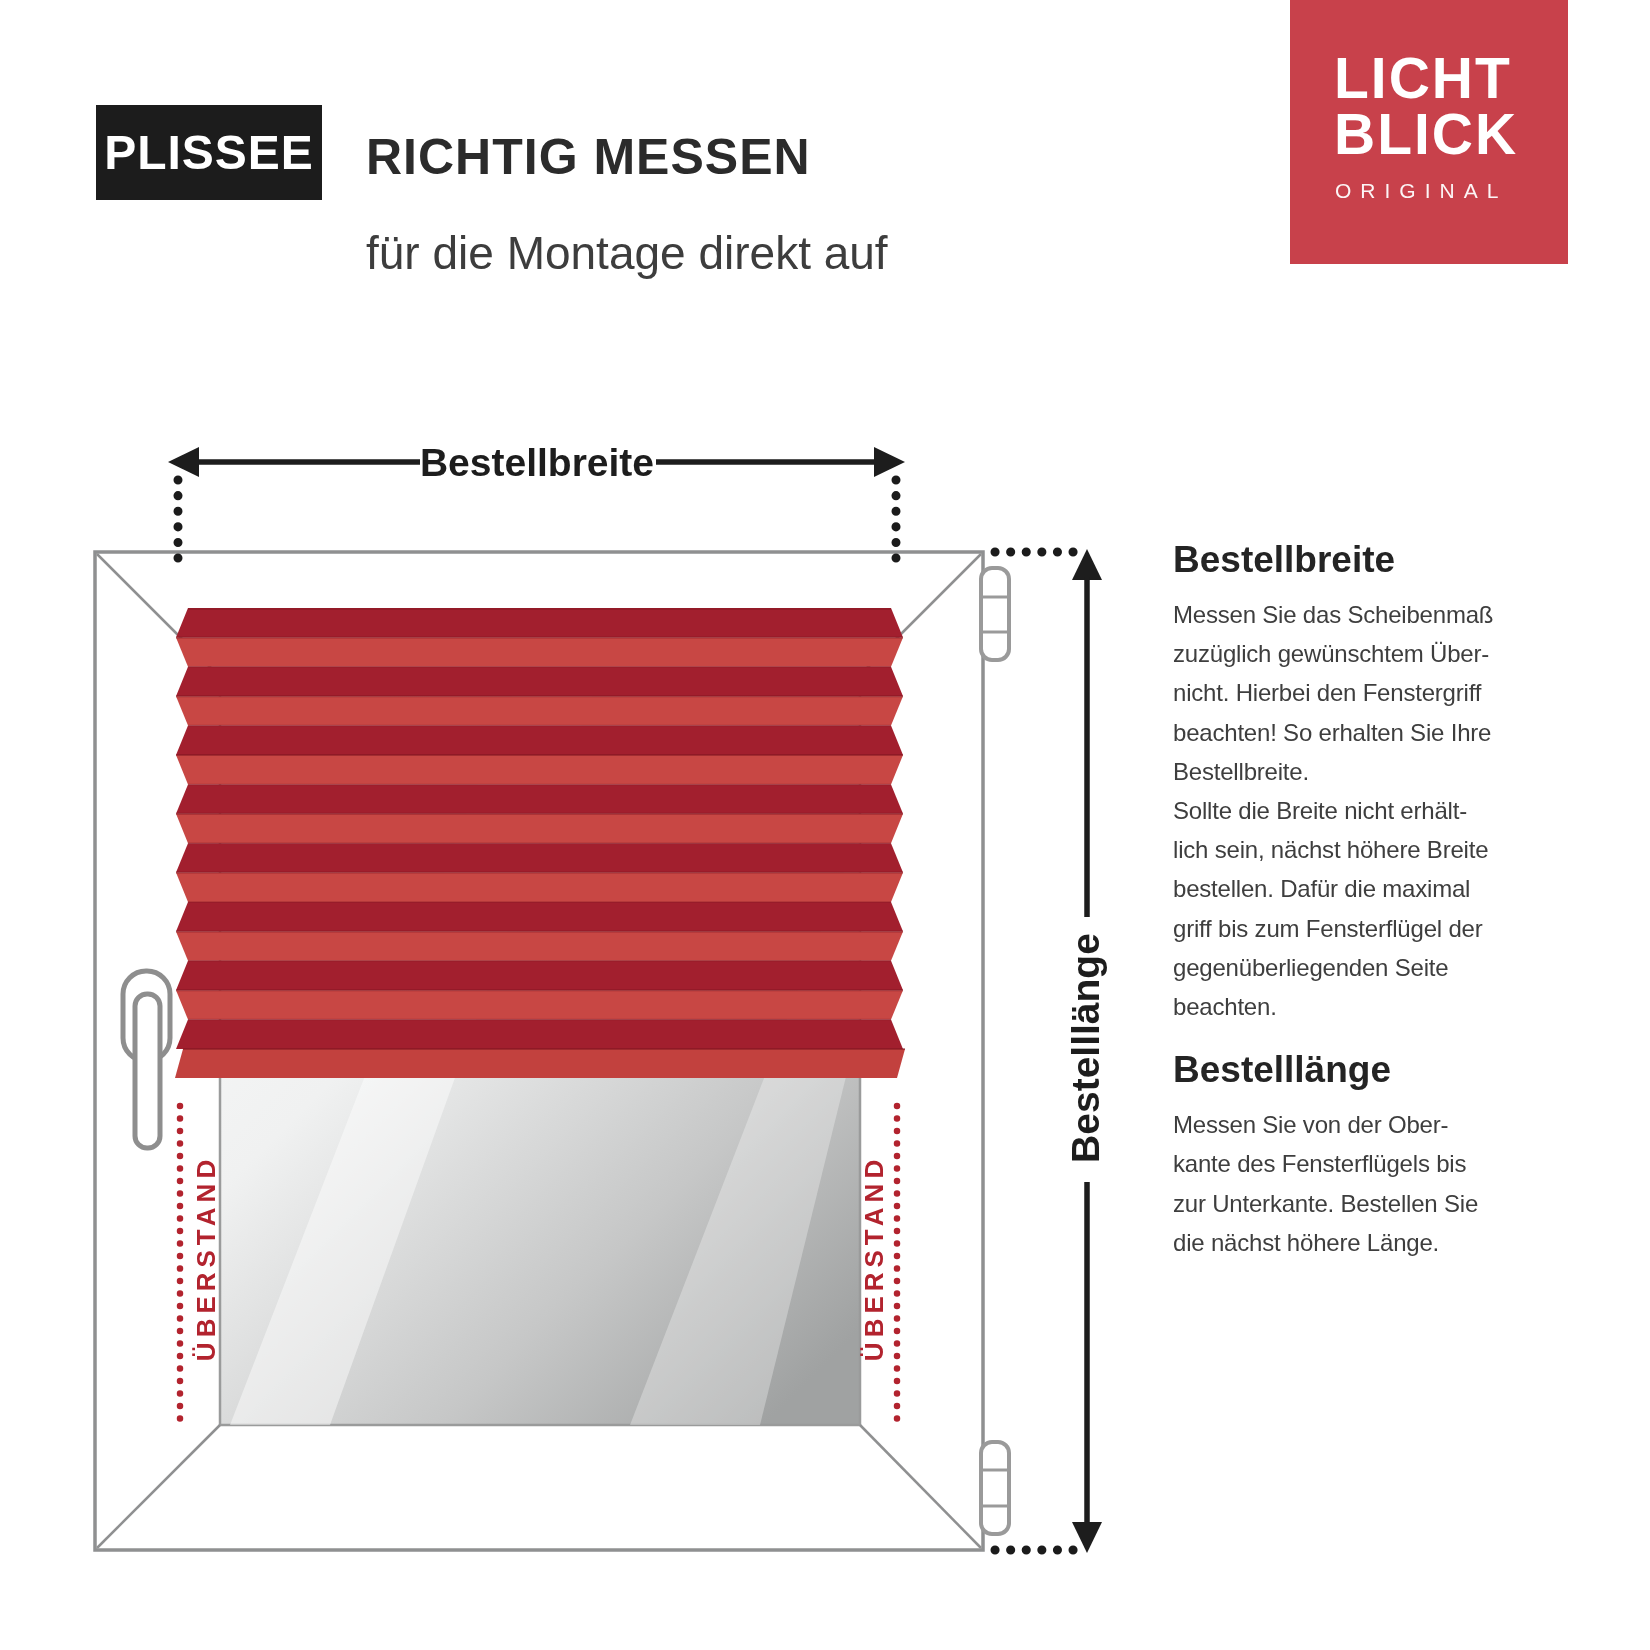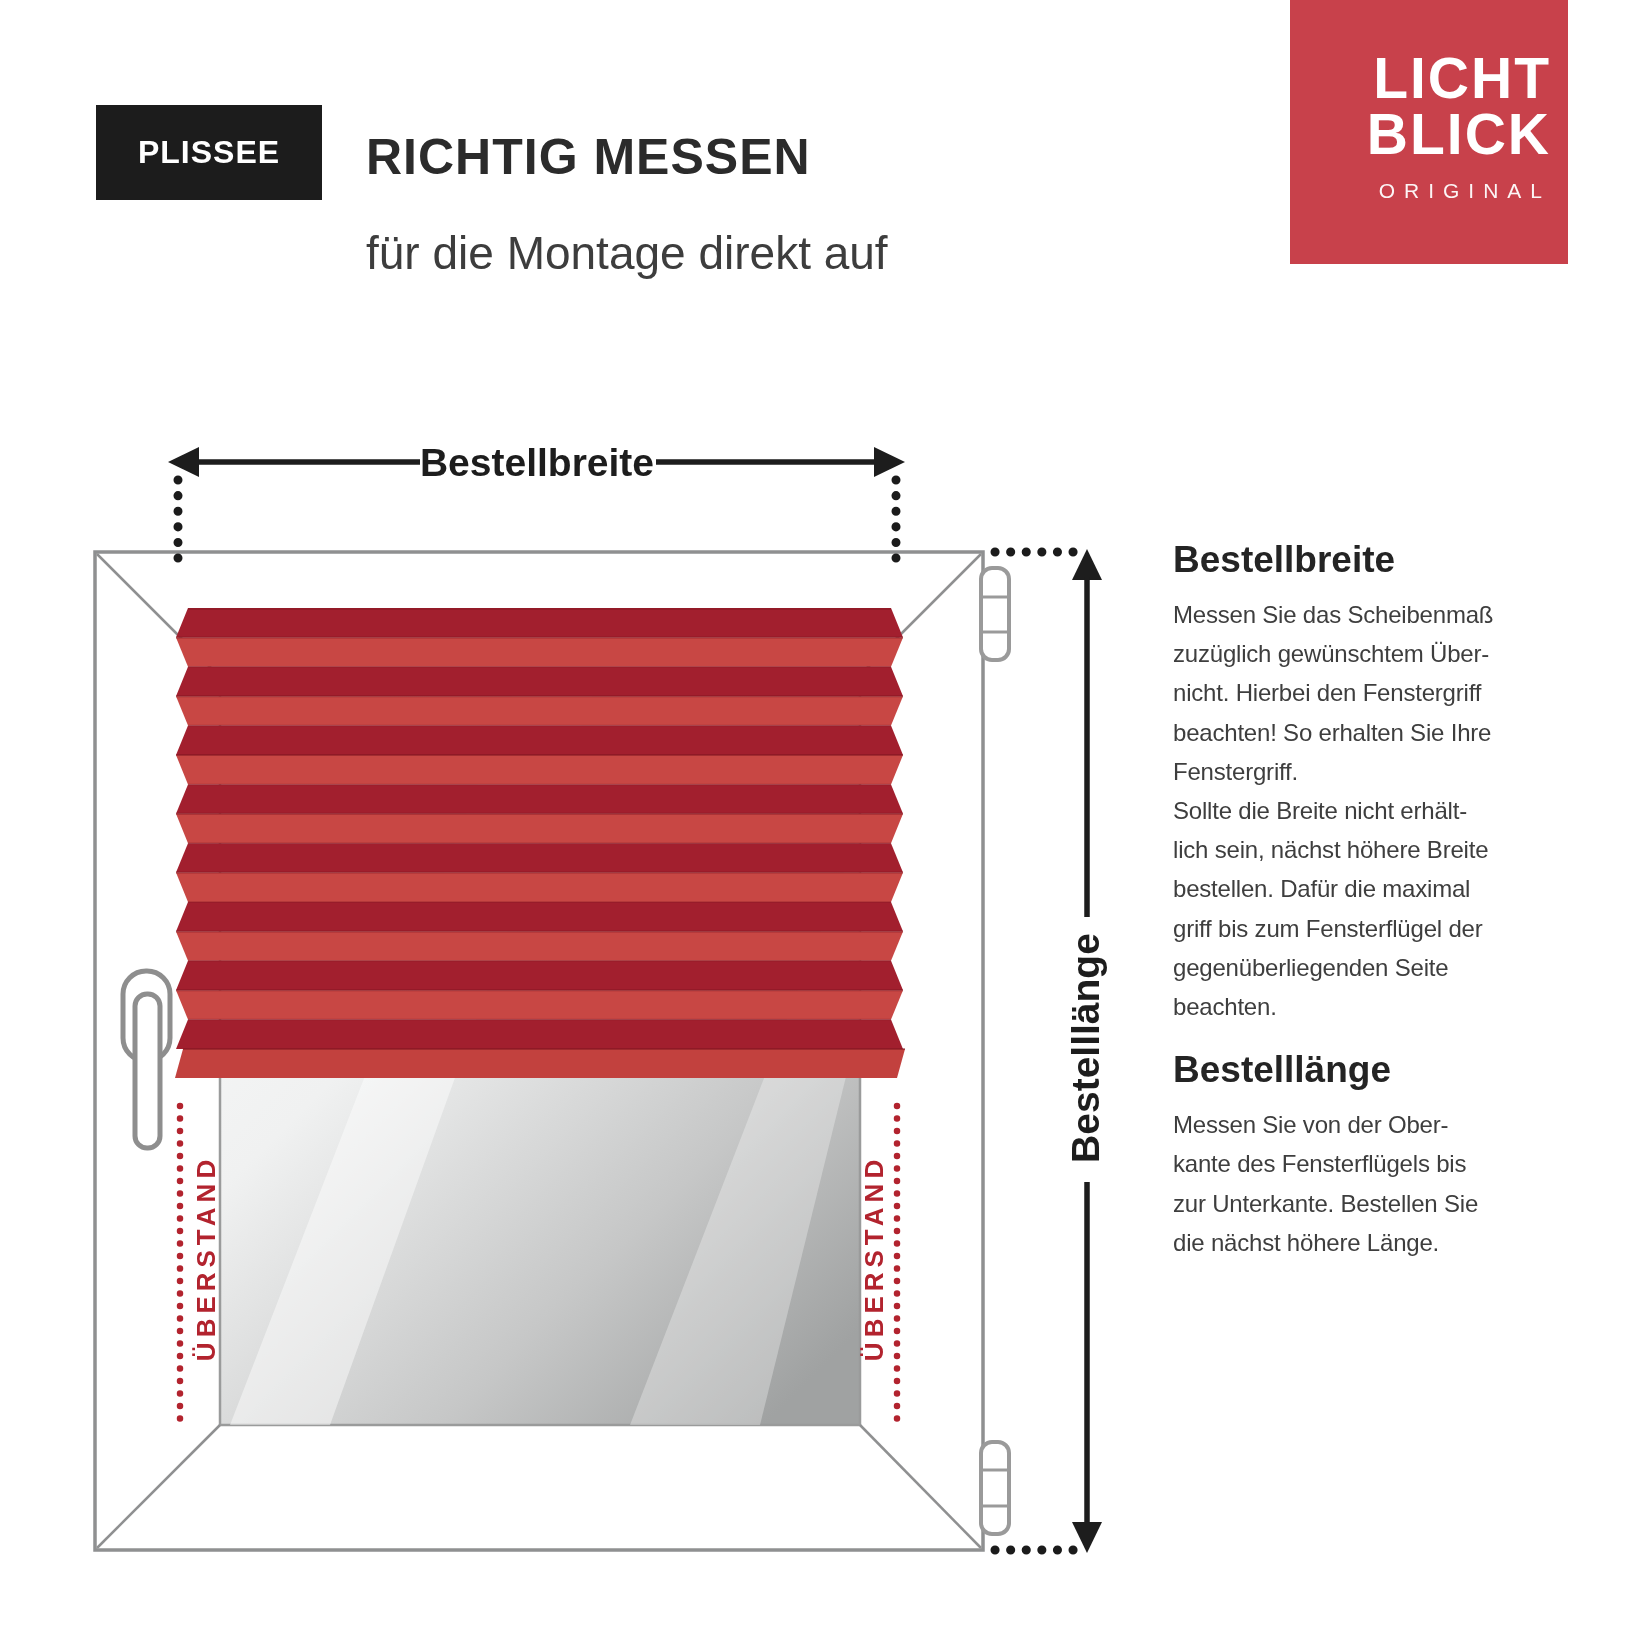--- a/index.html
+++ b/index.html
@@ -3,27 +3,27 @@
 <meta charset="utf-8">
 <style>
   html,body{margin:0;padding:0;background:#ffffff;}
   body{width:1650px;height:1650px;position:relative;overflow:hidden;
        font-family:"Liberation Sans","DejaVu Sans",sans-serif;color:#2a2a2a;}
   .abs{position:absolute;}
 
   
   .badge{left:96px;top:105px;width:226px;height:95px;background:#1C1C1C;
          display:flex;align-items:center;justify-content:center;}
-  .badge span{color:#fff;font-size:32px;font-weight:bold;letter-spacing:1px;}
+  .badge span{color:#fff;font-size:48px;font-weight:bold;letter-spacing:1px;}
   .title{left:366px;top:128px;font-size:50px;font-weight:bold;color:#2b2b2b;letter-spacing:1px;}
   .subtitle{left:366px;top:224px;font-size:46px;font-weight:400;color:#3d3d3d;line-height:59px;white-space:nowrap;}
 
   
   .logo{left:1290px;top:0;width:278px;height:264px;background:#C8414B;
-        box-sizing:border-box;padding:50px 17px 0 44px;text-align:right;}
+        box-sizing:border-box;padding:50px 17px 0 44px;}
   .logo .big{color:#ffffff;font-size:57px;font-weight:bold;letter-spacing:2px;line-height:56px;white-space:nowrap;}
   .logo .tag{color:rgba(255,255,255,0.95);font-size:21px;font-weight:400;letter-spacing:9px;margin-top:17px;margin-left:1px;white-space:nowrap;}
 
   
   .col{left:1173px;top:541px;width:470px;}
   .col h3{margin:0 0 17px 0;font-size:37px;line-height:37px;font-weight:bold;color:#242424;}
   .col .h2{margin-top:25px;}
   .col .line{font-size:24px;line-height:39.2px;color:#3e3e3e;letter-spacing:-0.2px;white-space:nowrap;font-weight:400;}
 
   svg text{font-family:"Liberation Sans","DejaVu Sans",sans-serif;}
@@ -156,21 +156,21 @@
     <text class="measure-label" transform="translate(1099,1048) rotate(-90)" text-anchor="middle">Bestelllänge</text>
   </g>
 </svg>
 
 <div class="abs col">
   <h3>Bestellbreite</h3>
   <div class="line">Messen Sie das Scheibenmaß</div>
   <div class="line">zuzüglich gewünschtem Über-</div>
   <div class="line">nicht. Hierbei den Fenstergriff</div>
   <div class="line">beachten! So erhalten Sie Ihre</div>
-  <div class="line">Fenstergriff.</div>
+  <div class="line">Bestellbreite.</div>
   <div class="line">Sollte die Breite nicht erhält-</div>
   <div class="line">lich sein, nächst höhere Breite</div>
   <div class="line">bestellen. Dafür die maximal</div>
   <div class="line">griff bis zum Fensterflügel der</div>
   <div class="line">gegenüberliegenden Seite</div>
   <div class="line">beachten.</div>
   <h3 class="h2">Bestelllänge</h3>
   <div class="line">Messen Sie von der Ober-</div>
   <div class="line">kante des Fensterflügels bis</div>
   <div class="line">zur Unterkante. Bestellen Sie</div>

